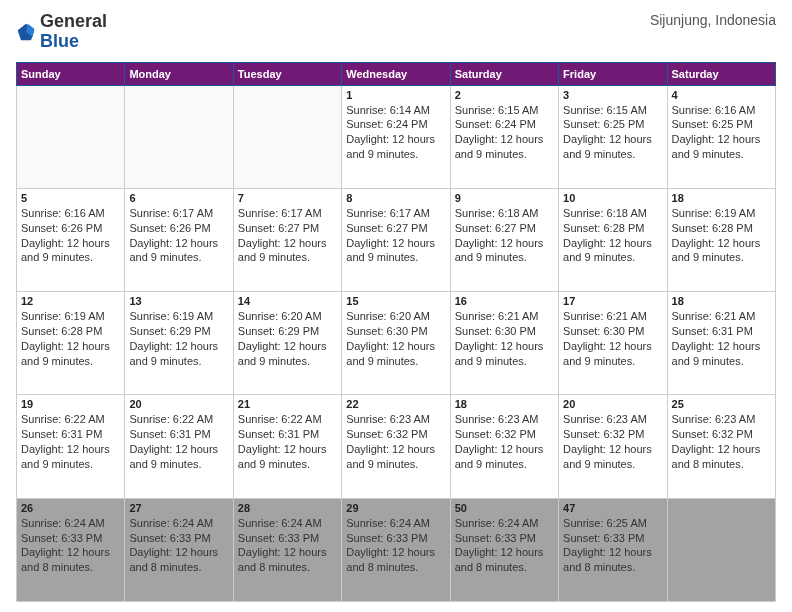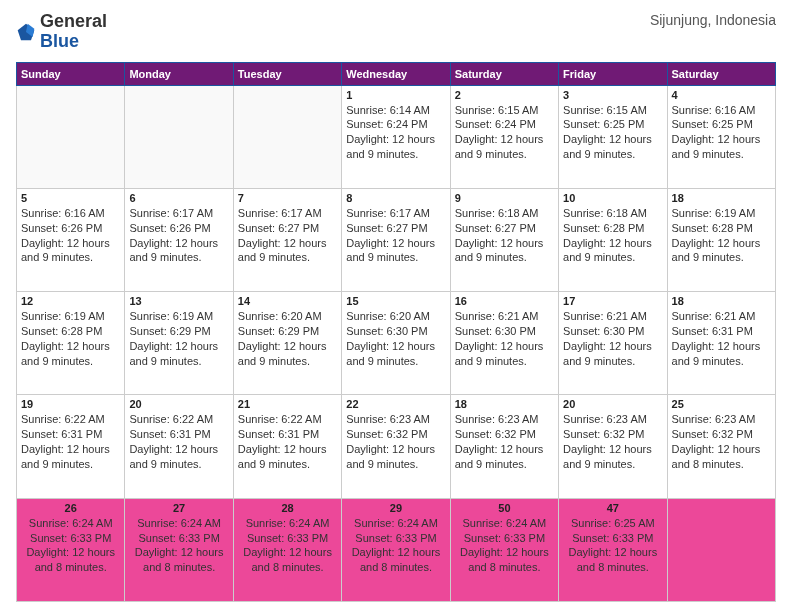--- a/index.html
+++ b/index.html
@@ -70,22 +70,21 @@
     }
     .calendar tbody tr td {
       border: 1px solid #ccc;
       vertical-align: top;
       padding: 3px 4px;
       font-size: 9px;
       color: #333;
       height: 88px;
     }
     .calendar tbody tr:last-child td {
-      background: #ec4899;
-      text-align: center;
+      background: #a3a3a3;
     }
     .day-num {
       font-size: 11px;
       font-weight: bold;
       color: #222;
       display: block;
       margin-bottom: 2px;
     }
     .cell-text {
       font-size: 11px;

